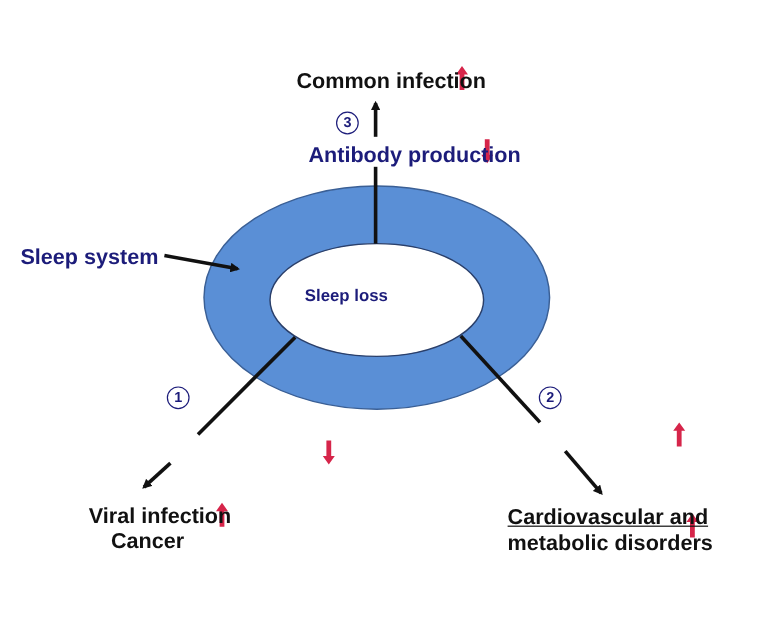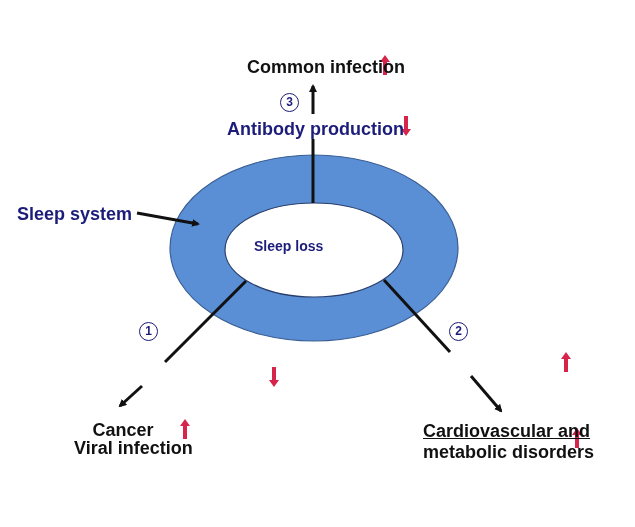--- a/index.html
+++ b/index.html
@@ -61,26 +61,26 @@
       <path d="M0,0 L5,7 L2,7 L2,20 L-2,20 L-2,7 L-5,7 z" fill="#d6254a"></path>
     </g>
   </svg>
 
   <div class="lbl navy big" style="left:254px; top:239px;">Sleep loss</div>
 
   <div class="lbl navy t13" style="left:17px; top:205px;">Sleep system</div>
 
   <div class="lbl black t13" style="left:247px; top:58px;">Common infection</div>
   <div class="num" style="left:280px; top:93px;">3</div>
-  <div class="lbl navy t13" style="left:227px; top:120px;text-align:right;">Antibody production</div>
+  <div class="lbl navy t13" style="left:257px; top:120px;text-align:right;">Antibody production</div>
 
   <div class="num" style="left:139px; top:322px;">1</div>
   <div class="lbl black t13 center" style="left:74px; top:421px; width:110px;">
+    <div style="margin-bottom:3px;">Viral infection</div>
     <div style="margin-left:-12px;">Cancer</div>
-    <div style="margin-bottom:3px;">Viral infection</div>
   </div>
 
   <div class="num" style="left:449px; top:322px;">2</div>
   <div class="lbl black t13 center" style="left:423px; top:422px; width:146px;">
     <div style="margin-bottom:3px;text-decoration:underline;">Cardiovascular and</div>
     <div>metabolic disorders</div>
   </div>
 
 </div>
 

